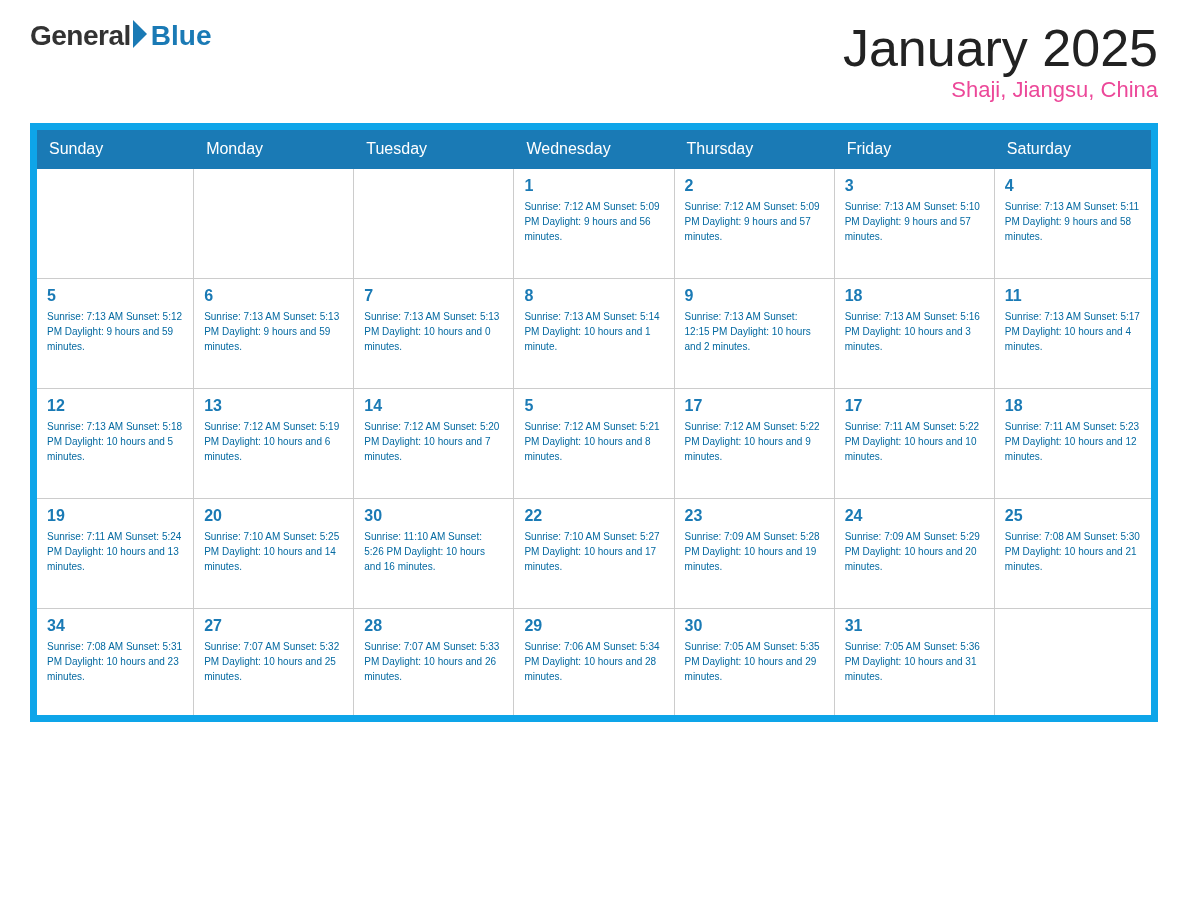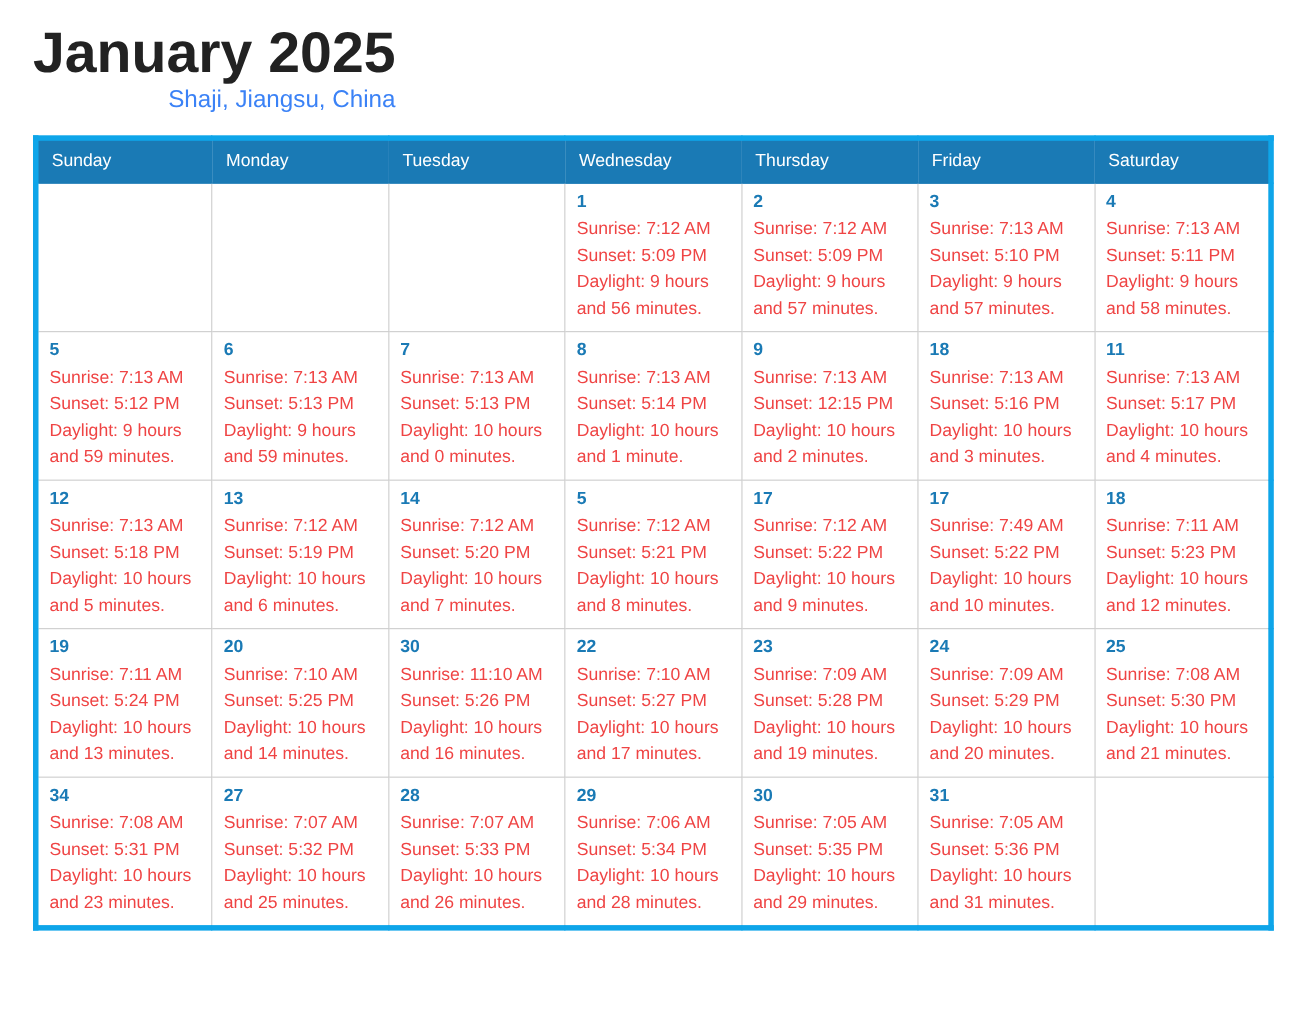--- a/index.html
+++ b/index.html
@@ -45,33 +45,33 @@
       font-size: 28px;
       font-weight: bold;
       color: #1a7ab5;
       margin-left: 4px;
     }
     .title-block {
       text-align: right;
     }
     .month-title {
       font-size: 52px;
-      font-weight: 700;
+      font-weight: 400;
       color: #222;
       line-height: 1.1;
     }
     .subtitle {
       font-size: 22px;
-      color: #3b82f6;
+      color: #ec4899;
       font-weight: normal;
     }
     .calendar {
       width: 100%;
       border-collapse: collapse;
-      border: 5px solid #0ea5e9;
+      border: 7px solid #0ea5e9;
     }
     .calendar th {
       background-color: #1a7ab5;
       color: #fff;
       font-size: 16px;
       font-weight: normal;
       padding: 10px 12px;
       text-align: left;
       border: 1px solid #1a7ab5;
     }
@@ -83,35 +83,42 @@
       height: 110px;
     }
     .day-number {
       font-size: 16px;
       font-weight: bold;
       color: #1a7ab5;
       display: block;
       margin-bottom: 4px;
     }
     .day-info {
-      font-size: 16px;
-      color: #ef4444;
+      font-size: 10px;
+      color: #0369a1;
       line-height: 1.5;
     }
     .empty-cell {
       background: #fff;
     }
     tr:last-child td {
       border-bottom: 1px solid #ccc;
     }
   </style>
 </head>
 <body>
 
 <div class="header">
+  <div class="logo">
+    <div class="logo-top">
+      <span class="logo-general">General</span>
+      <div class="logo-triangle"></div>
+      <span class="logo-blue">Blue</span>
+    </div>
+  </div>
   <div class="title-block">
     <div class="month-title">January 2025</div>
     <div class="subtitle">Shaji, Jiangsu, China</div>
   </div>
 </div>
 
 <table class="calendar">
   <thead>
     <tr>
     <th>Sunday</th>
@@ -239,21 +246,21 @@
         </td>
         <td>
           <span class="day-number">17</span>
           <div class="day-info">Sunrise: 7:12 AM
 Sunset: 5:22 PM
 Daylight: 10 hours
 and 9 minutes.</div>
         </td>
         <td>
           <span class="day-number">17</span>
-          <div class="day-info">Sunrise: 7:49 AM
+          <div class="day-info">Sunrise: 7:11 AM
 Sunset: 5:22 PM
 Daylight: 10 hours
 and 10 minutes.</div>
         </td>
         <td>
           <span class="day-number">18</span>
           <div class="day-info">Sunrise: 7:11 AM
 Sunset: 5:23 PM
 Daylight: 10 hours
 and 12 minutes.</div>

